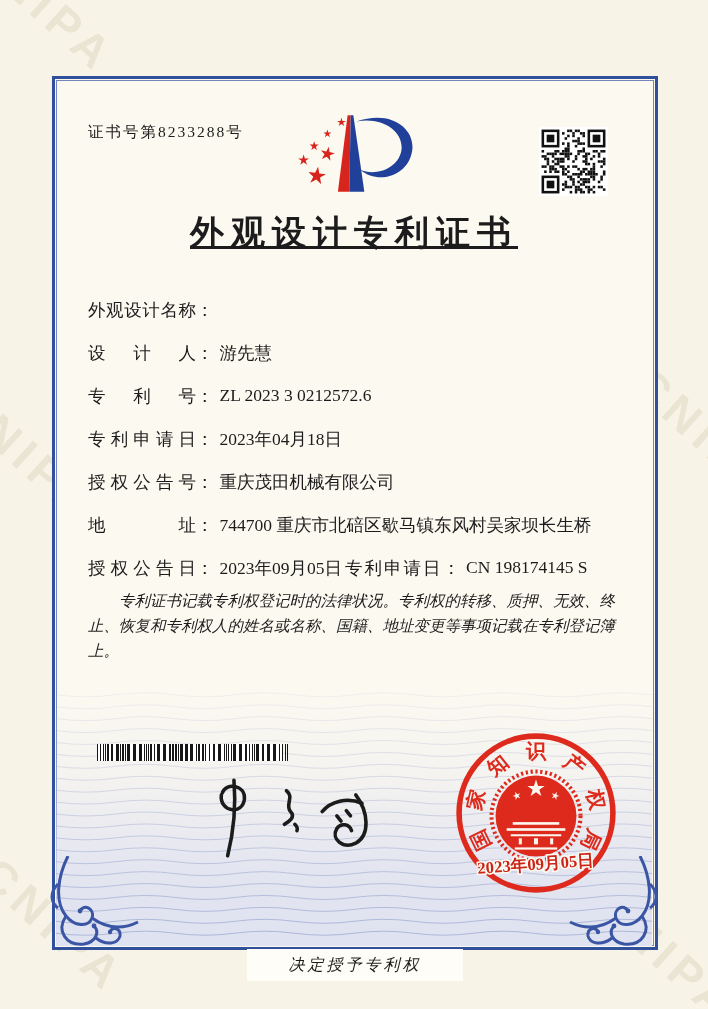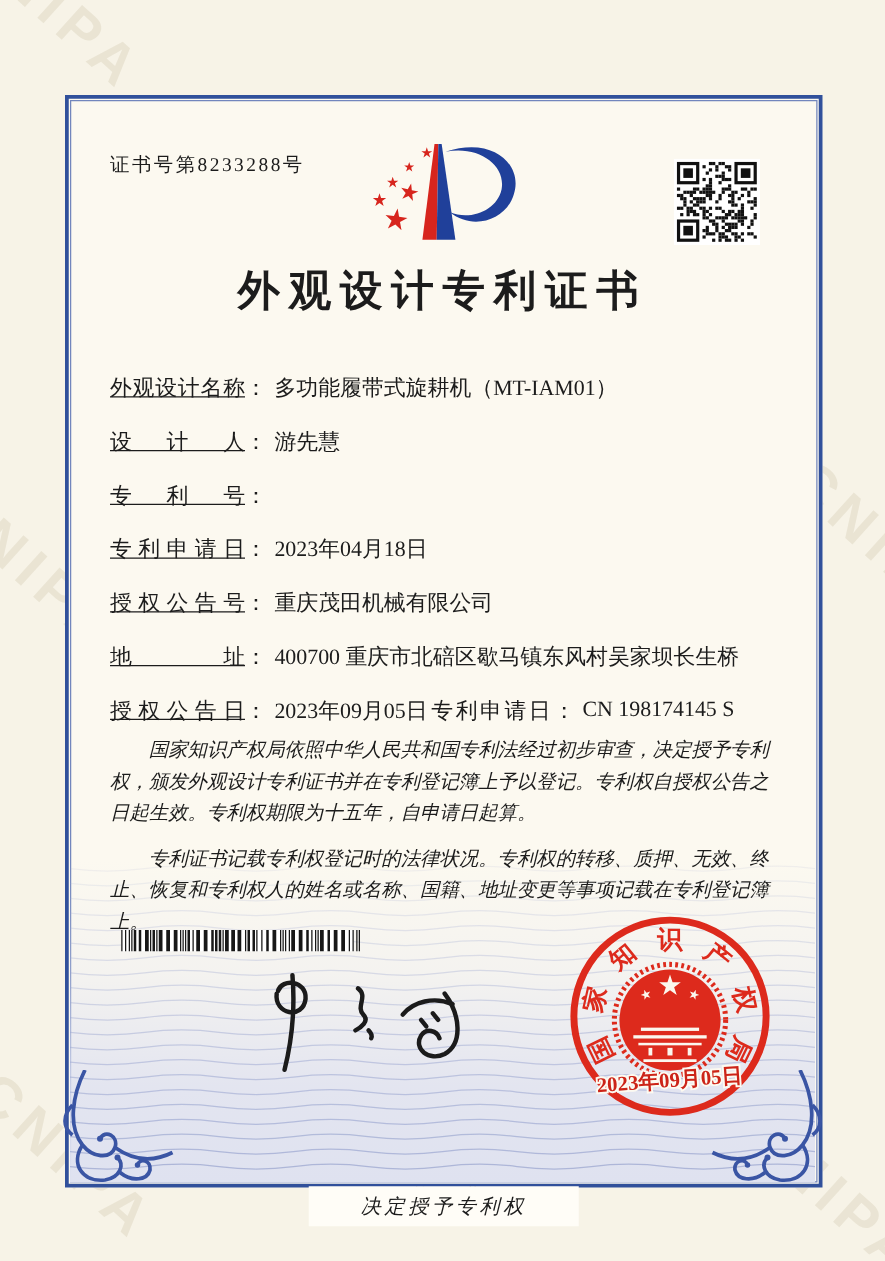--- a/index.html
+++ b/index.html
@@ -18,25 +18,25 @@
   .frame-inner{position:absolute;inset:1px;border:1px solid #7286bd;}
   
   .band{position:absolute;left:56px;top:688px;width:596px;height:258px;overflow:hidden;
         background:linear-gradient(to bottom,rgba(224,227,240,0) 0%,rgba(224,227,240,.28) 35%,
                    rgba(221,224,240,.8) 70%,#dfe2f0 100%);}
   
   .cert-no{position:absolute;left:88px;top:122px;font-size:15.5px;letter-spacing:2px;}
   .logo{position:absolute;left:286px;top:108px;width:132px;height:92px;}
   .qr{position:absolute;left:539px;top:127px;width:69px;height:69px;}
   .title{position:absolute;left:0;top:210px;width:100%;text-align:center;
-         font-size:34px;font-weight:bold;letter-spacing:7px;}
+         font-size:34px;font-weight:bold;letter-spacing:7px;text-decoration:underline;}
   
   .fields{position:absolute;left:88px;top:288px;width:534px;font-size:17.5px;}
   .frow{height:43px;display:flex;align-items:center;position:relative;}
-  .flabel{display:inline-block;width:108px;text-align:justify;text-align-last:justify;text-decoration:underline;}
+  .flabel{display:inline-block;width:108px;text-align:justify;text-align-last:justify;}
   .colon{margin-right:6px;}
   .g2{position:absolute;left:257px;display:flex;align-items:center;}
   .g2 .flabel2{letter-spacing:2px;}
   
   .paras{position:absolute;left:88px;top:588px;width:534px;font-size:15.5px;
          line-height:25px;font-style:italic;}
   .paras p{margin:0 0 12px 0;text-indent:2em;}
   
   .barcode{position:absolute;left:97px;top:744px;width:186px;height:17px;background:#fff;}
   #barcode-bars{display:flex;height:17px;}
@@ -330,60 +330,59 @@
         <rect x="20" y="24" width="1" height="1" fill="#111"></rect>
       </g>
   </svg>
 
   <div class="title">外观设计专利证书</div>
 
   <div class="fields">
     <div class="frow">
       <span class="flabel">外观设计名称</span>
         <span class="colon">：</span>
-      <span>多功能履带式旋耕机（MT-IAM01）</span>
     </div>
     <div class="frow">
       <span class="flabel">设计人</span>
         <span class="colon">：</span>
       <span>游先慧</span>
     </div>
     <div class="frow">
       <span class="flabel">专利号</span>
         <span class="colon">：</span>
+      <span>ZL 2023 3 0212572.6</span>
     </div>
     <div class="frow">
       <span class="flabel">专利申请日</span>
         <span class="colon">：</span>
       <span>2023年04月18日</span>
     </div>
     <div class="frow">
       <span class="flabel">授权公告号</span>
         <span class="colon">：</span>
       <span>重庆茂田机械有限公司</span>
     </div>
     <div class="frow">
       <span class="flabel">地址</span>
         <span class="colon">：</span>
-      <span>400700 重庆市北碚区歇马镇东风村吴家坝长生桥</span>
+      <span>744700 重庆市北碚区歇马镇东风村吴家坝长生桥</span>
     </div>
     <div class="frow">
       <span class="flabel">授权公告日</span>
         <span class="colon">：</span>
       <span>2023年09月05日</span>
       <span class="g2">
         <span class="flabel2">专利申请日</span>
           <span class="colon">：</span>
         <span>CN 198174145 S</span>
       </span>
     </div>
   </div>
 
   <div class="paras">
-    <p>国家知识产权局依照中华人民共和国专利法经过初步审查，决定授予专利权，颁发外观设计专利证书并在专利登记簿上予以登记。专利权自授权公告之日起生效。专利权期限为十五年，自申请日起算。</p>
     <p>专利证书记载专利权登记时的法律状况。专利权的转移、质押、无效、终止、恢复和专利权人的姓名或名称、国籍、地址变更等事项记载在专利登记簿上。</p>
   </div>
 
   <div class="barcode">
     <div id="barcode-bars">
         <span style="width: 1px; margin-right: 2px;"></span>
         <span style="width: 1px; margin-right: 2px;"></span>
         <span style="width: 1px; margin-right: 1px;"></span>
         <span style="width: 1px; margin-right: 1px;"></span>
         <span style="width: 2px; margin-right: 2px;"></span>

